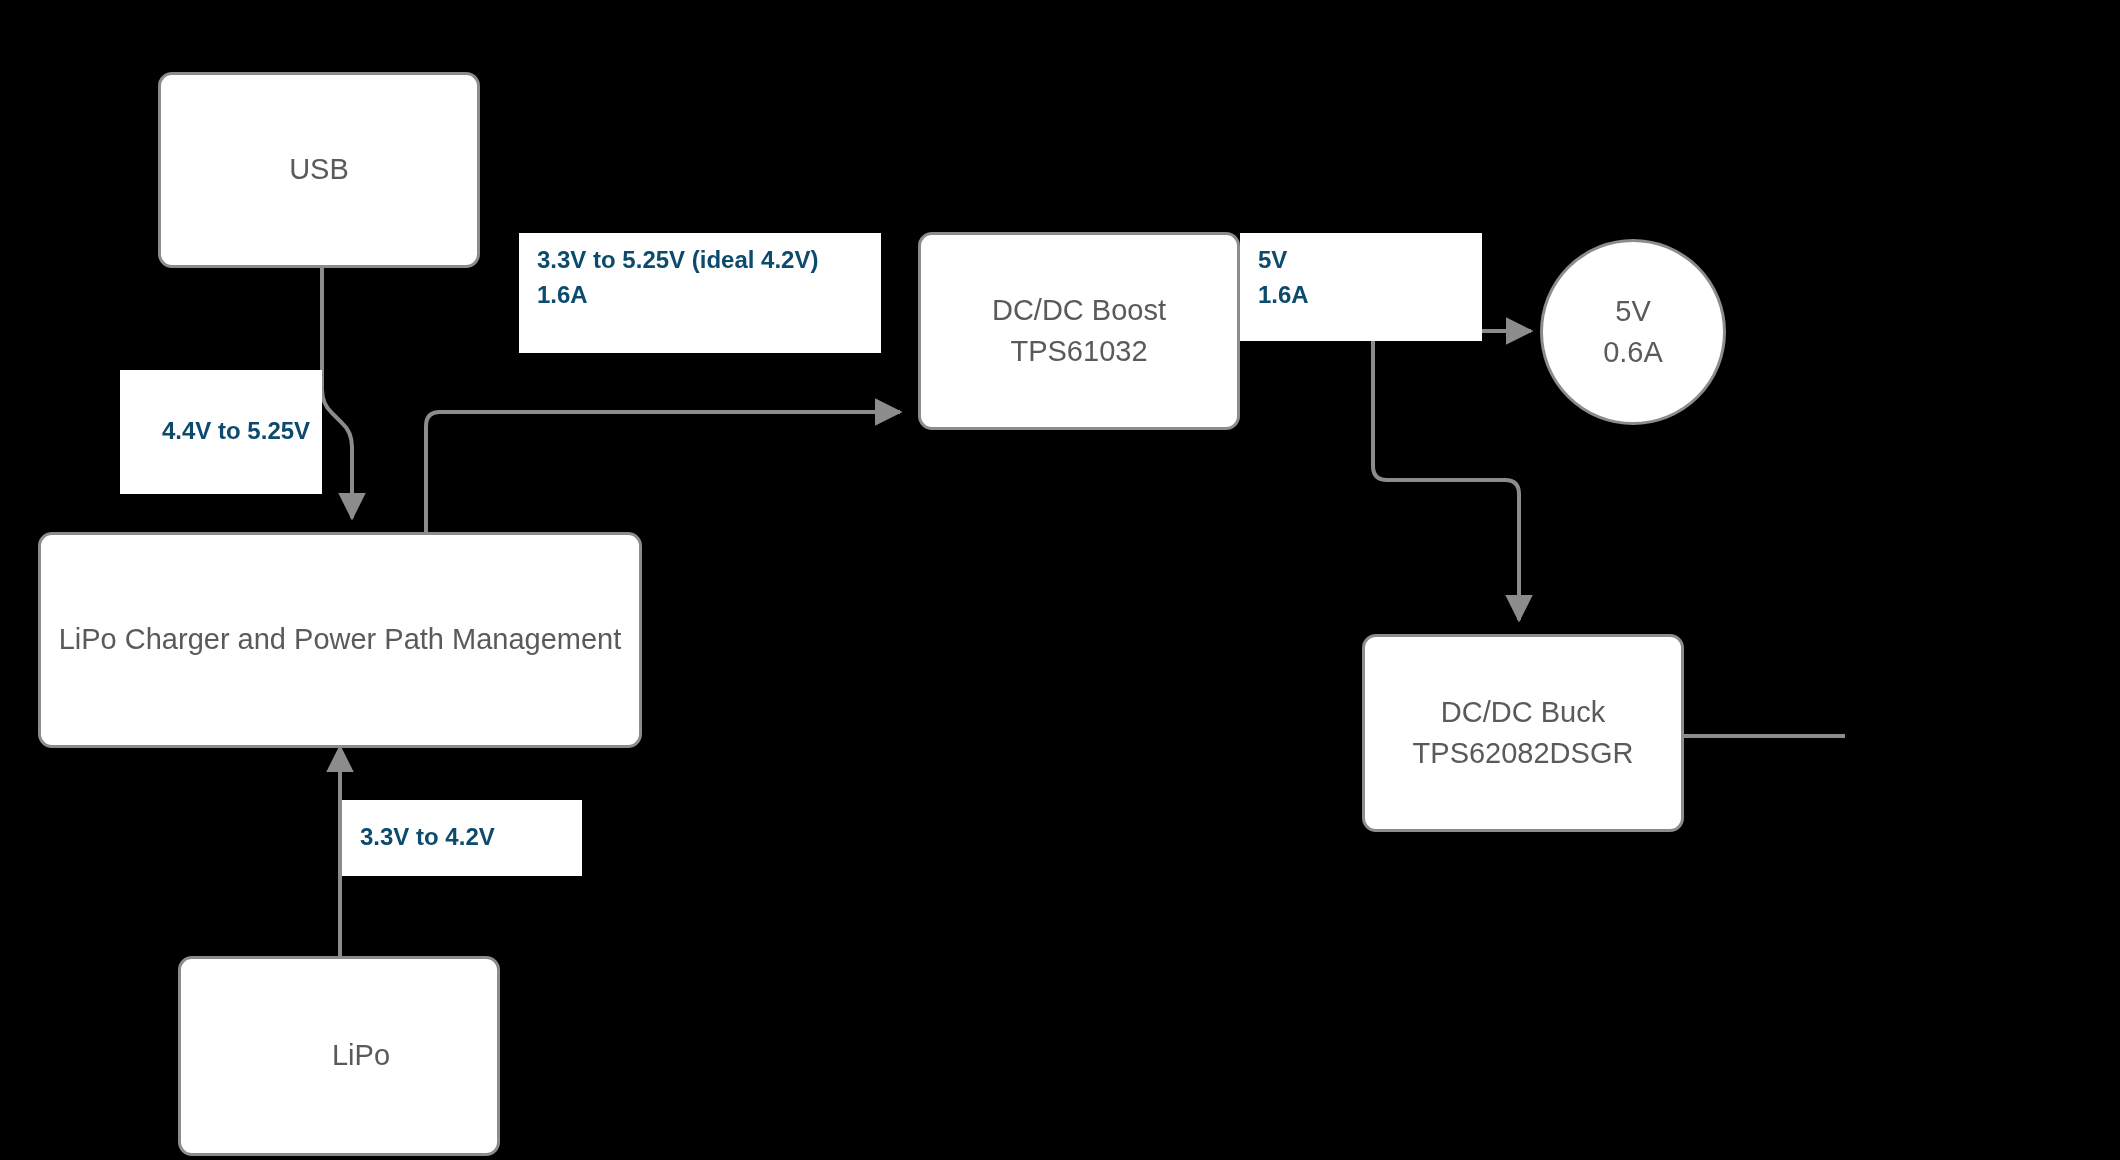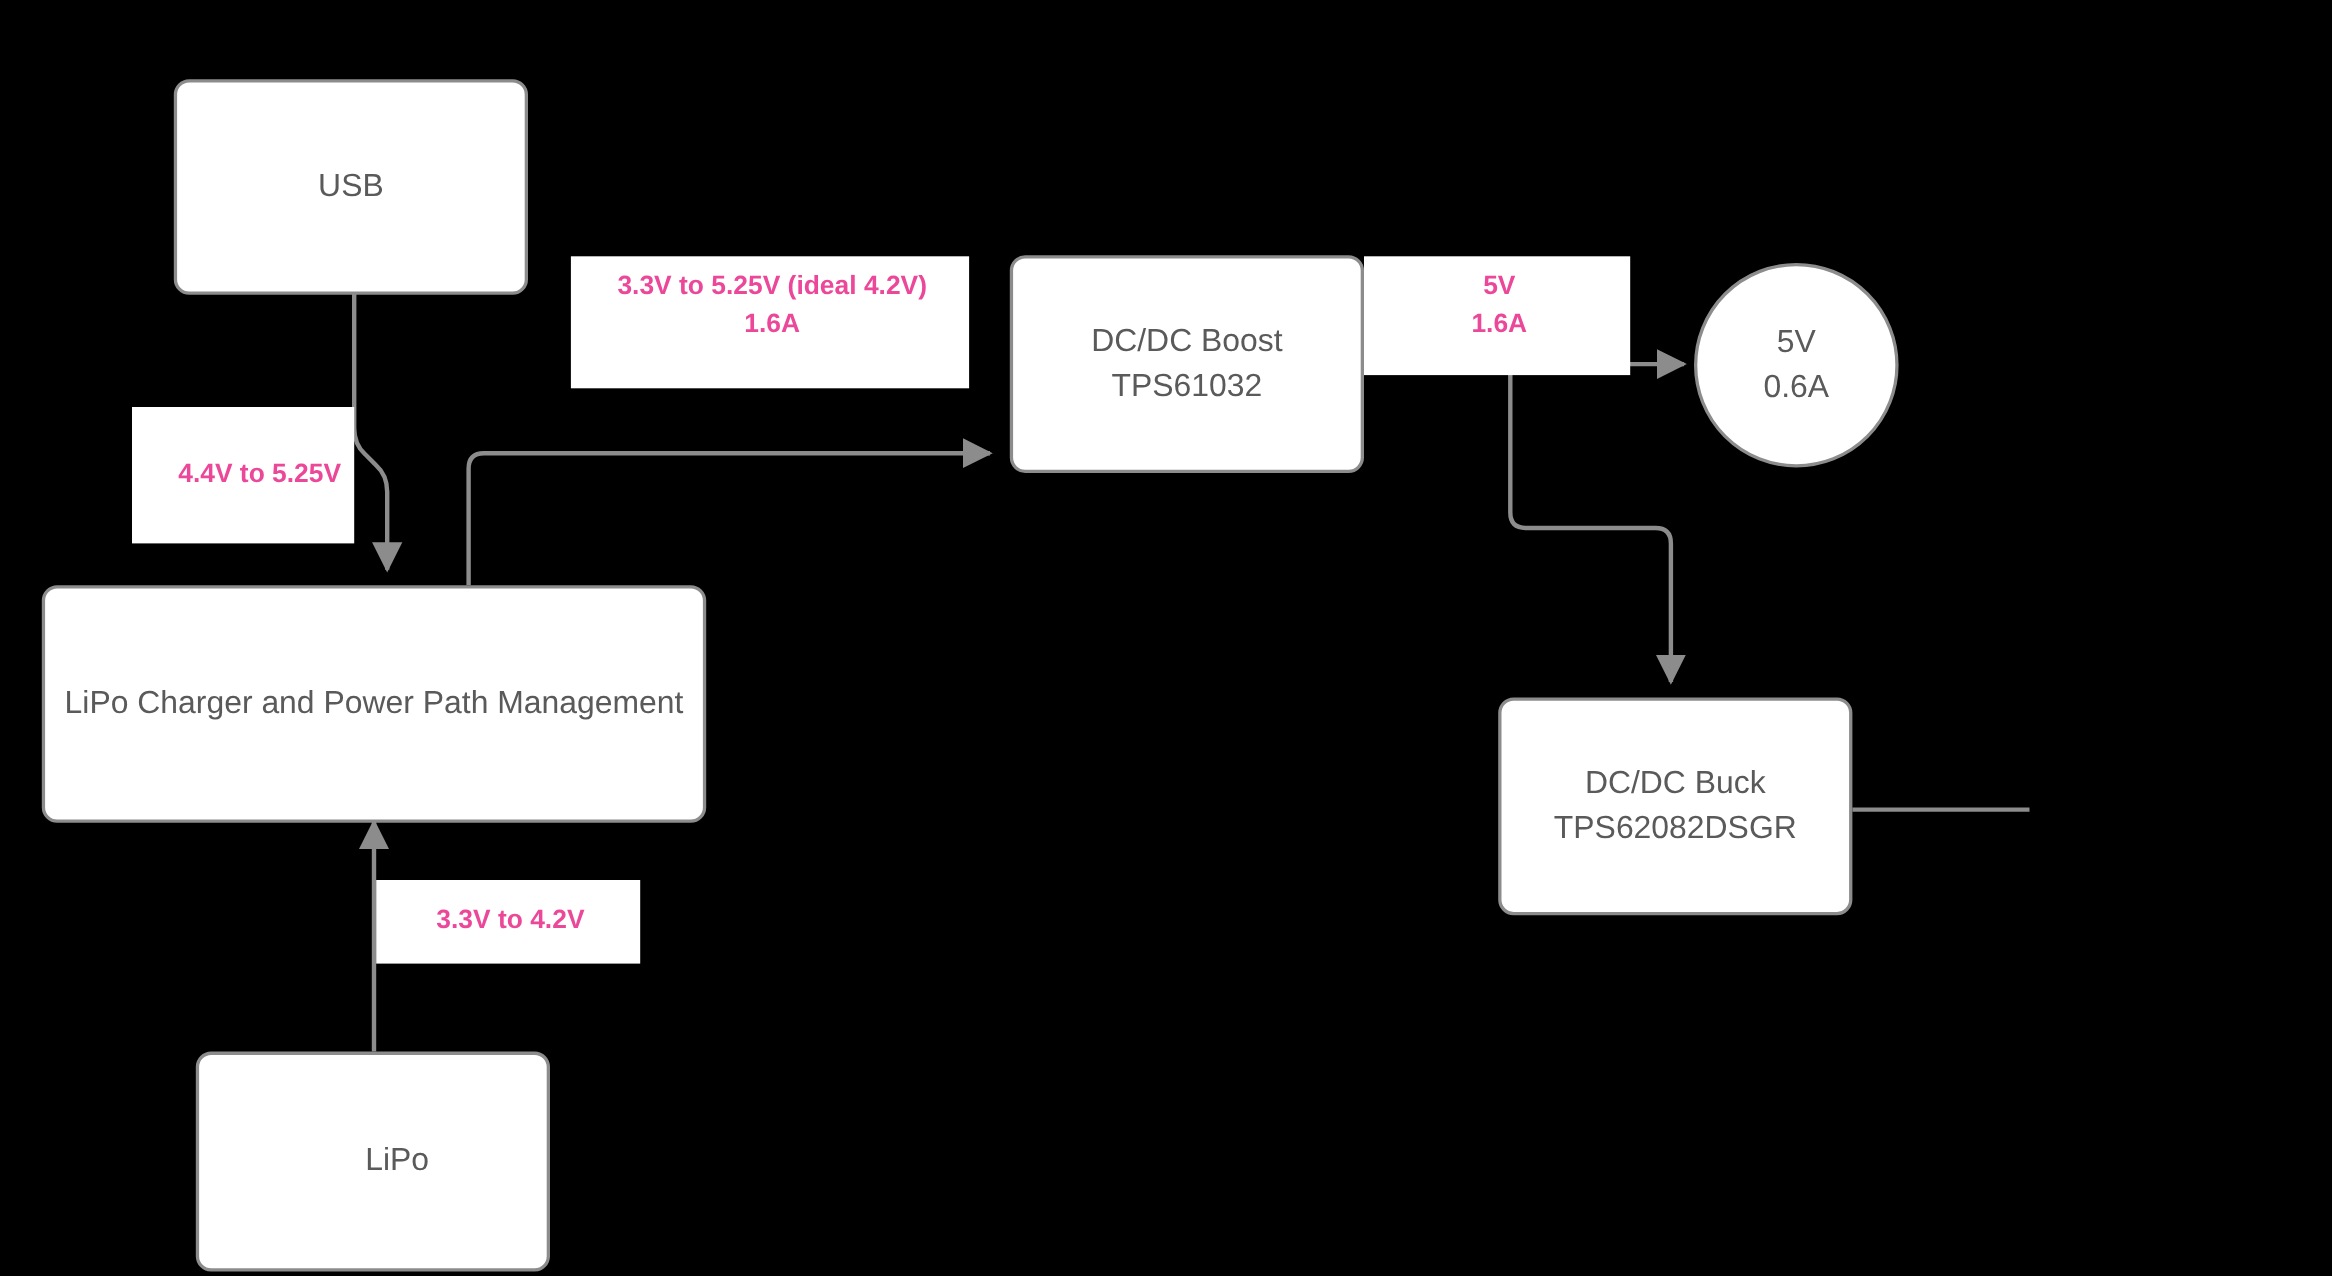--- a/index.html
+++ b/index.html
@@ -44,28 +44,28 @@
   .node.circle {
     border-radius: 50%;
   }
   .node .line {
     display: block;
     white-space: nowrap;
   }
   .edge-label {
     position: absolute;
     background: #ffffff;
-    color: #ec4899;
+    color: #0c4a6e;
     font-size: 24px;
     font-weight: bold;
     line-height: 1.45;
     padding: 10px 14px 12px 18px;
     box-sizing: border-box;
     z-index: 4;
-    text-align: center;
+    text-align: left;
   }
   .edge-label .line {
     display: block;
     white-space: nowrap;
   }
 </style>
 </head>
 <body>
 
 <div id="canvas">

